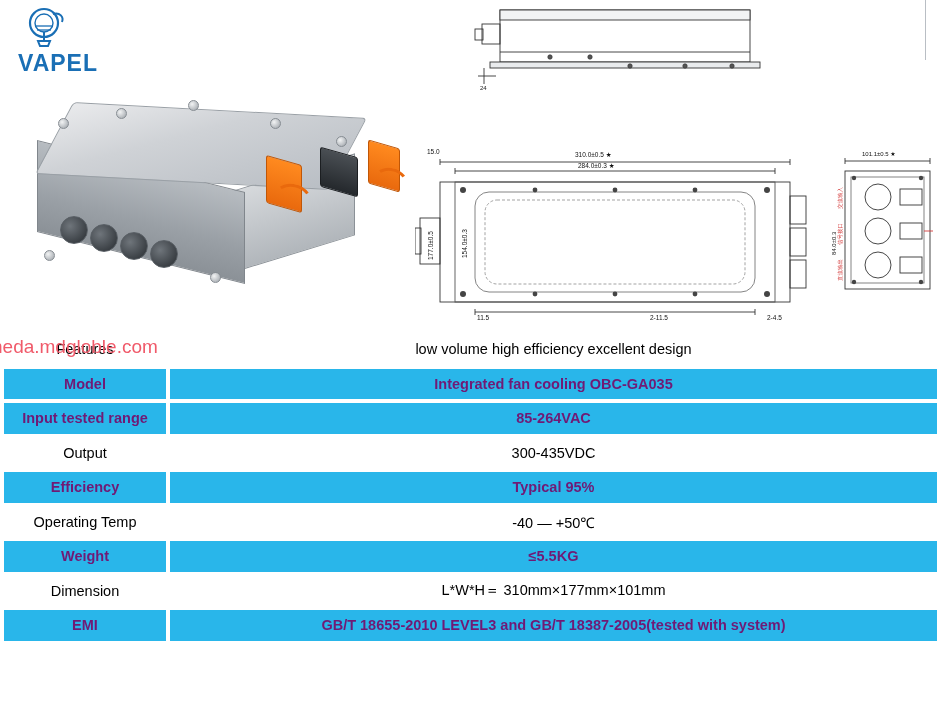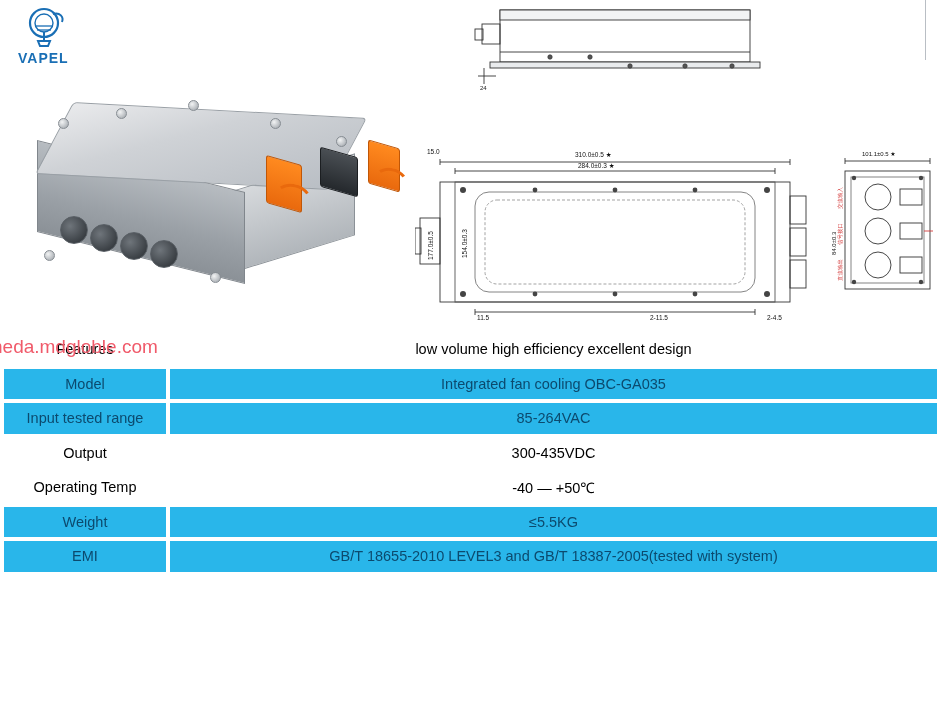--- a/index.html
+++ b/index.html
@@ -41,21 +41,21 @@
     position: absolute;
     left: 12px;
     top: 0px;
     width: 44px;
     height: 44px;
   }
   .logo-text {
     position: absolute;
     left: 8px;
     top: 44px;
-    font-size: 14px;
+    font-size: 23px;
     font-weight: bold;
     letter-spacing: 1px;
     color: #1a6fb5;
     font-family: "Liberation Sans", sans-serif;
   }
 
   
   .watermark {
     position: absolute;
     left: -8px;
@@ -207,21 +207,22 @@
   .spec-table td.label {
     width: 162px;
   }
   .row-white td {
     background: #ffffff;
     border-color: #ffffff;
   }
   .row-blue td {
     background: #29b6ea;
     border-color: #ffffff;
-    color: #0c4a6e;
+    color: #701a75;
+    font-weight: bold;
   }
   .row-white td.label, .row-white td.value {
     border-bottom: 1px solid #ffffff;
   }
 </style>
 </head>
 <body>
 
 <div class="page">
 
@@ -386,28 +387,36 @@
         <td class="value">Integrated fan cooling OBC-GA035</td>
       </tr>
       <tr class="row-blue">
         <td class="label">Input tested range</td>
         <td class="value">85-264VAC</td>
       </tr>
       <tr class="row-white">
         <td class="label">Output</td>
         <td class="value">300-435VDC</td>
       </tr>
+      <tr class="row-blue">
+        <td class="label">Efficiency</td>
+        <td class="value">Typical 95%</td>
+      </tr>
       <tr class="row-white">
         <td class="label">Operating Temp</td>
         <td class="value">-40 — +50℃</td>
       </tr>
       <tr class="row-blue">
         <td class="label">Weight</td>
         <td class="value">≤5.5KG</td>
       </tr>
+      <tr class="row-white">
+        <td class="label">Dimension</td>
+        <td class="value">L*W*H＝ 310mm×177mm×101mm</td>
+      </tr>
       <tr class="row-blue">
         <td class="label">EMI</td>
         <td class="value">GB/T 18655-2010 LEVEL3 and GB/T 18387-2005(tested with system)</td>
       </tr>
     </tbody>
   </table>
 
 </div>
 
 </body></html>

